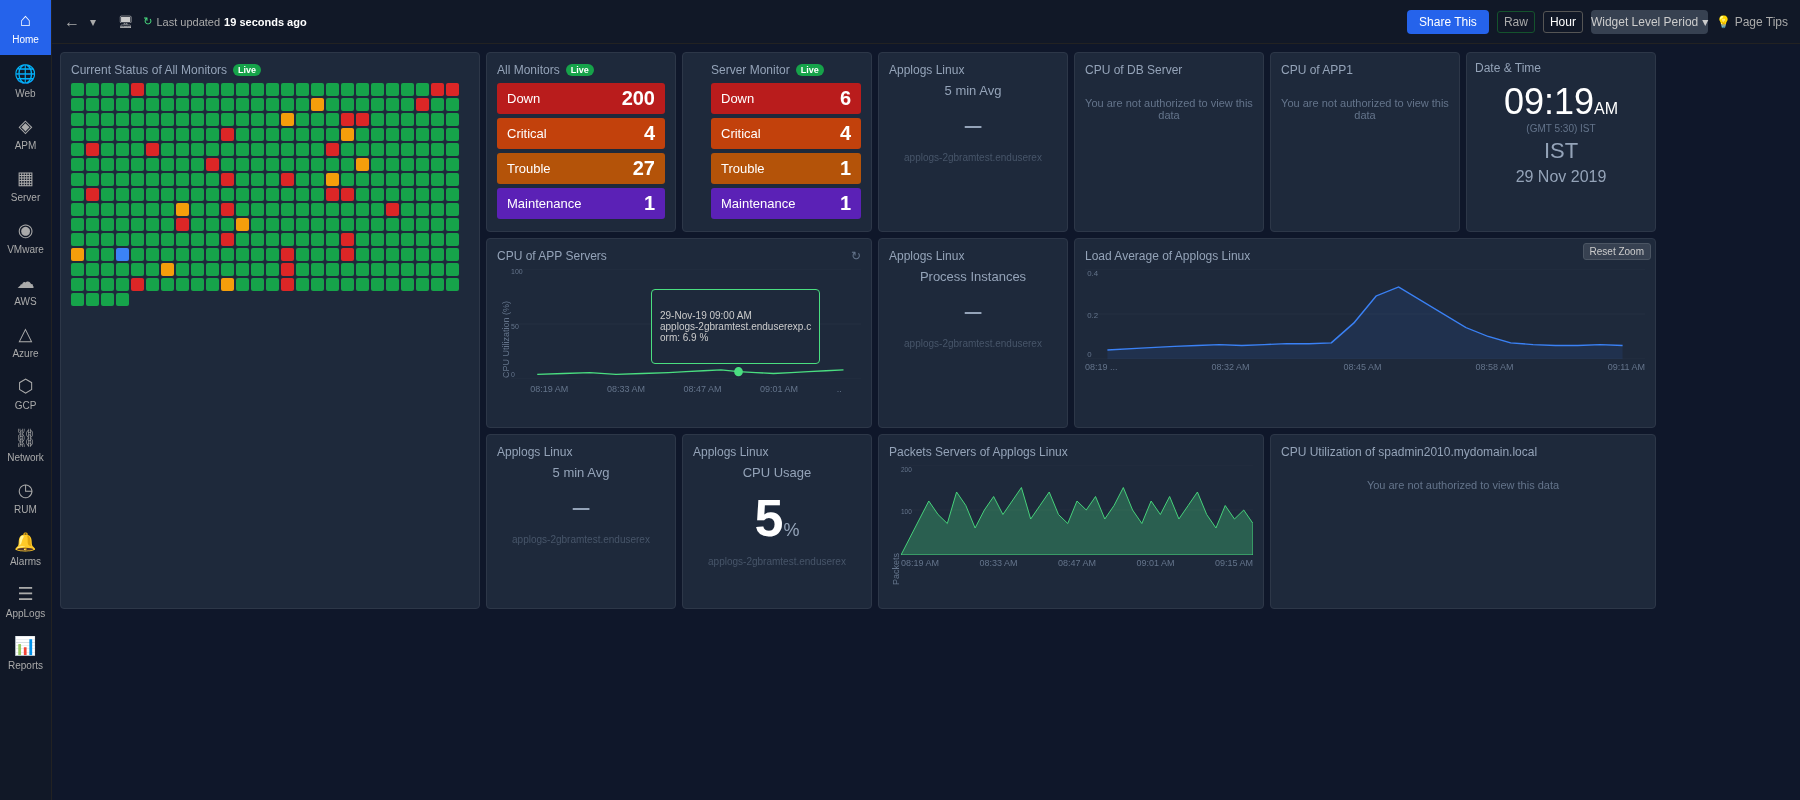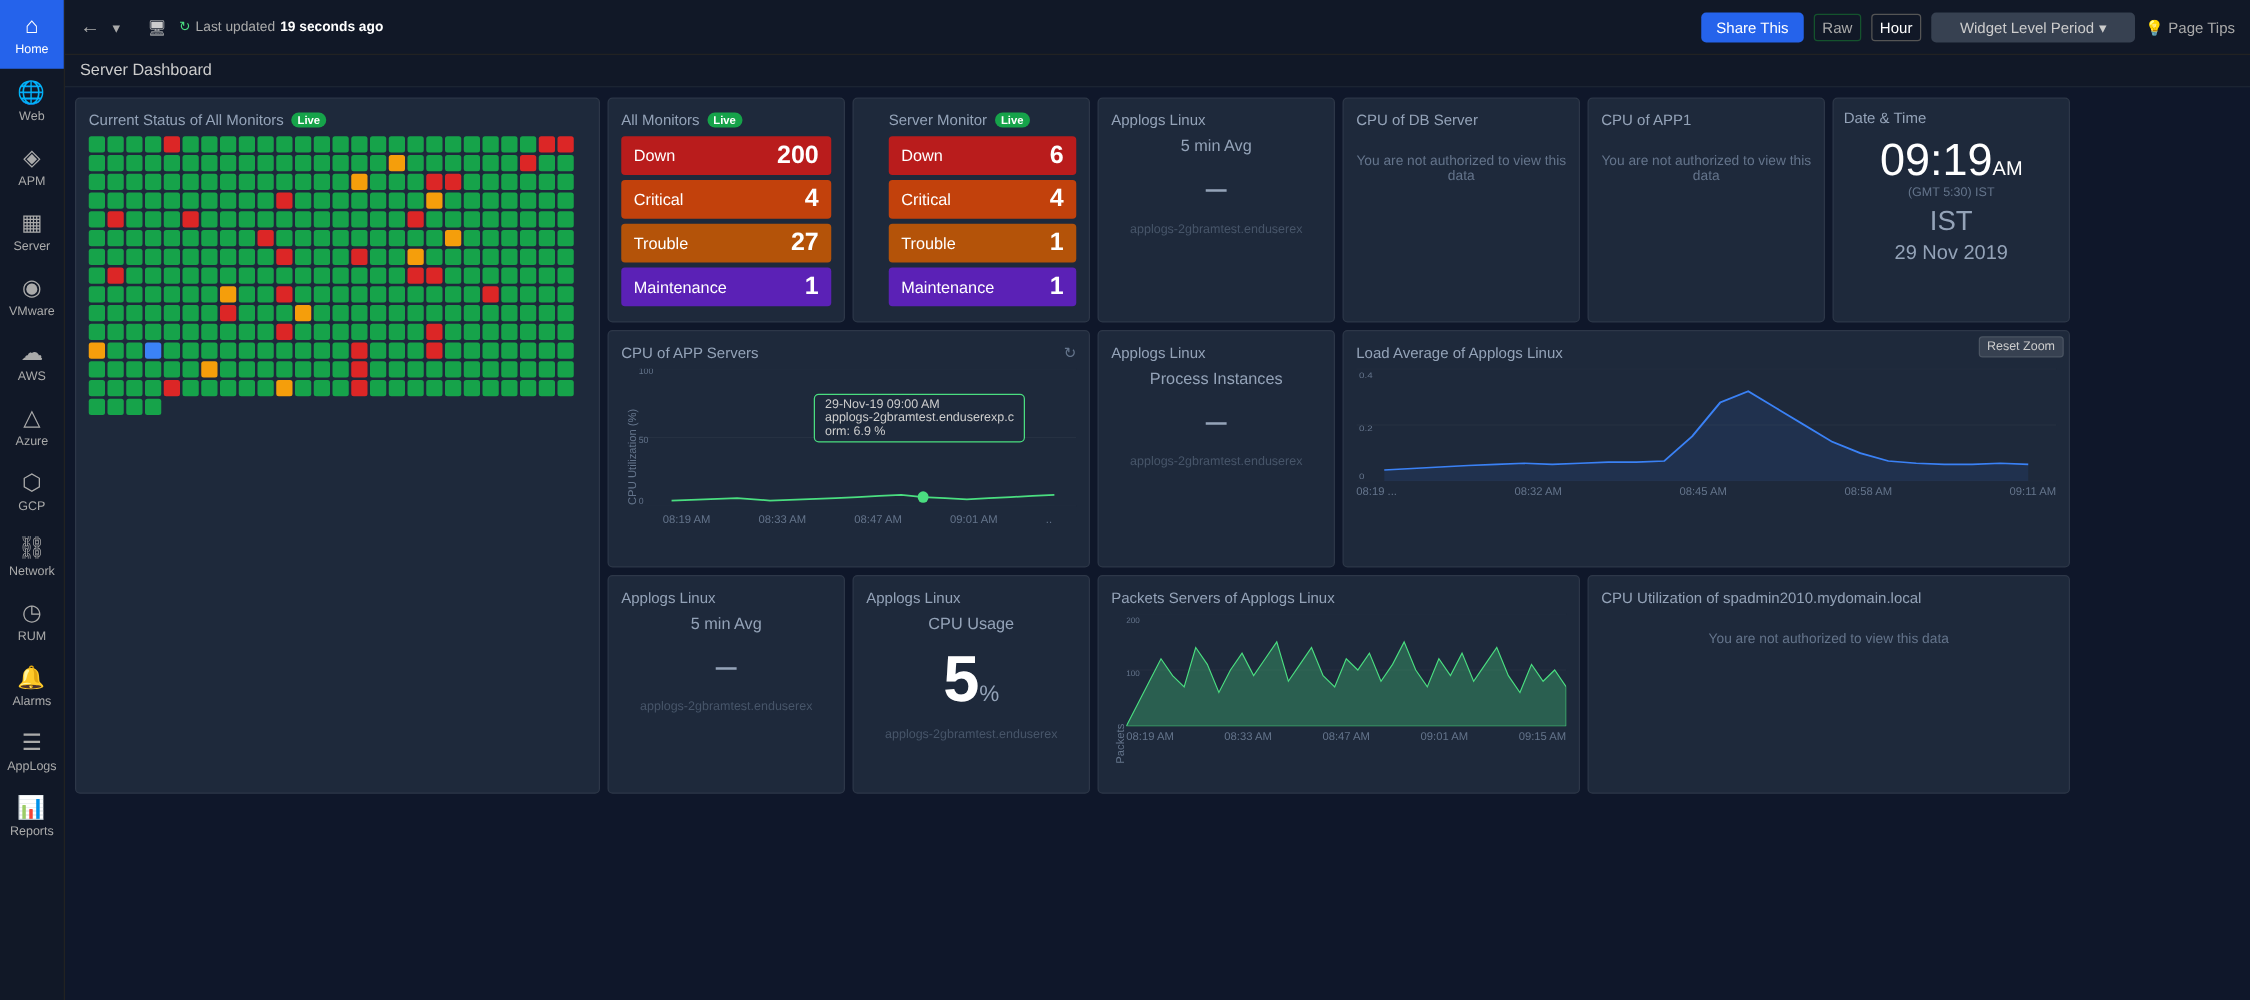--- a/index.html
+++ b/index.html
@@ -90,21 +90,21 @@
       padding: 3px 6px;
       border: 1px solid #14532d;
       border-radius: 3px;
       background: transparent;
     }
     .btn-rawhr.active { color: #fff; border-color: #555; }
     .btn-period {
       background: #374151;
       color: #ccc;
       border: none;
-      padding: 5px 23px;
+      padding: 5px 0;
       border-radius: 4px;
       cursor: pointer;
       font-size: 12px;
       display: flex;
       align-items: center;
       gap: 4px;
     }
     .btn-tips { color: #aaa; font-size: 12px; cursor: pointer; }
 
     
@@ -192,21 +192,21 @@
     .chart-card { position: relative; }
     .metric-dash { font-size: 30px; color: #94a3b8; text-align: center; margin: 10px 0; }
     .card-footer { font-size: 10px; color: #475569; margin-top: 8px; }
 
     
     .tooltip-box {
       position: absolute;
       background: #1e293b;
       border: 1px solid #4ade80;
       border-radius: 4px;
-      padding: 2px 8px;
+      padding: 20px 8px;
       font-size: 10px;
       color: #ccc;
       pointer-events: none;
       white-space: nowrap;
     }
 
     
     .reset-zoom {
       position: absolute;
       top: 4px;
@@ -323,23 +323,20 @@
         <span>Widget Level Period</span>
         <span>▾</span>
       </button>
       <span class="btn-tips">
         <span>💡</span>
         <span>Page Tips</span>
       </span>
     </div>
   </div>
 
-  <div class="subheader">
-    <span class="subheader-title">Server Dashboard</span>
-  </div>
 
   <div class="dashboard-flat">
 
     <div class="card span-col1">
       <div class="card-title">
         <span>Current Status of All Monitors</span>
         <span class="live-badge">Live</span>
       </div>
       <div class="dot-grid" id="dot-grid">
           <div class="dot" style="background: rgb(22, 163, 74);"></div>

